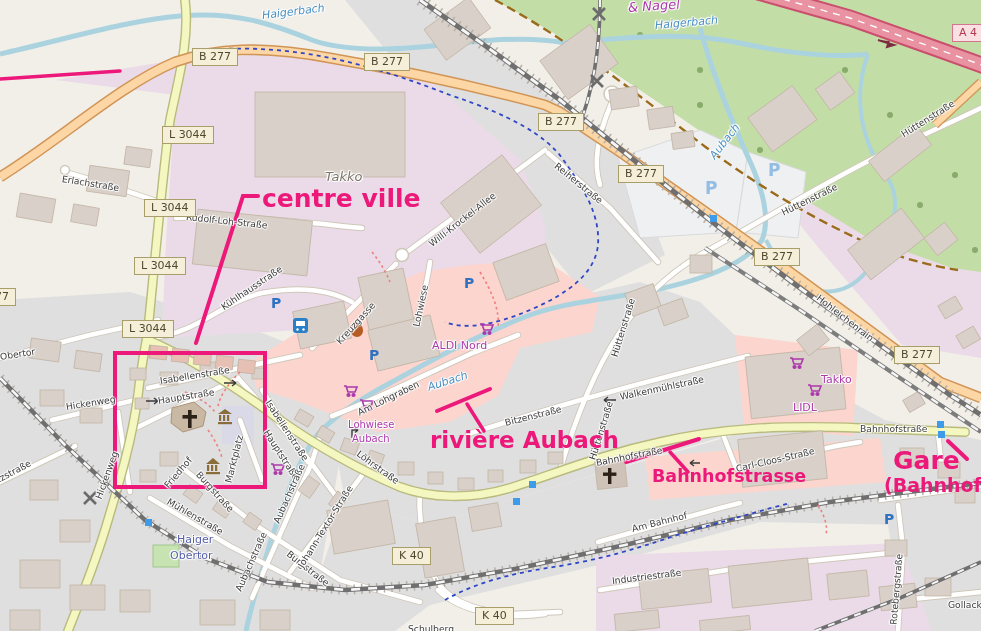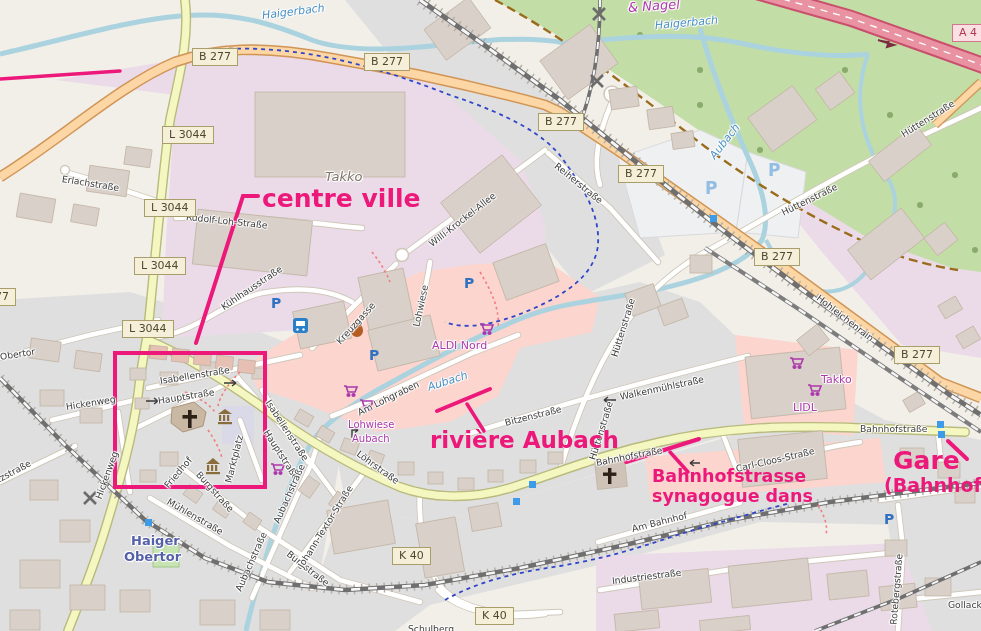--- a/index.html
+++ b/index.html
@@ -6,21 +6,21 @@
   #map{position:relative;width:981px;height:631px;overflow:hidden;background:#f2efe9;
        font-family:"DejaVu Sans",sans-serif;}
   #map svg{position:absolute;left:0;top:0;}
   .lb{position:absolute;white-space:nowrap;font-size:9.2px;color:#3d3d3d;
       transform-origin:0 50%;line-height:1;
       text-shadow:-1px 0 1px #fff,1px 0 1px #fff,0 -1px 1px #fff,0 1px 1px #fff,1px 1px 1px #fff,-1px -1px 1px #fff;}
   .water{color:#4a90c4;font-style:italic;font-size:11px;}
   .area{color:#7e7569;font-style:italic;font-size:13px;}
   .shop{color:#ac39ac;font-size:11px;}
   .shop-sm{color:#ac39ac;font-size:10px;}
-  .station{color:#5560a8;font-weight:bold;font-size:13px;}
+  .station{color:#5560a8;font-weight:normal;font-size:11px;margin-left:46px;}
   .badge{position:absolute;background:#f5efd9;border:1.5px solid #a79e6a;border-radius:0;
          color:#51492f;font-size:11px;padding:1px 6px;white-space:nowrap;line-height:1.25;}
   .badge-a4{background:#fadfe3;border-color:#d2768e;color:#b03a52;}
   .pk{position:absolute;color:#3072c0;font-weight:bold;font-size:14px;line-height:1;}
   .pk-light{color:#93bde2;font-size:17px;font-weight:bold;}
   .ann{position:absolute;color:#ec197b;font-weight:bold;line-height:1.05;white-space:nowrap;
        font-family:"DejaVu Sans",sans-serif;}
 </style>
 </head>
 <body>
@@ -468,17 +468,16 @@
 <div class="pk" style="left:271px;top:296px">P</div>
 <div class="pk" style="left:369px;top:348px">P</div>
 <div class="pk" style="left:464px;top:276px">P</div>
 <div class="pk" style="left:884px;top:512px">P</div>
 <div class="pk pk-light" style="left:705px;top:180px">P</div>
 <div class="pk pk-light" style="left:768px;top:162px">P</div>
 
 <div class="ann" style="left:262px;top:186px;font-size:25px">centre ville</div>
 <div class="ann" style="left:430px;top:428px;font-size:23px">rivière Aubach</div>
 <div class="ann" style="left:652px;top:467px;font-size:17.5px">Bahnhofstrasse</div>
-<div class="ann" style="left:652px;top:487px;font-size:17.5px">synagogue dans</div>
 <div class="ann" style="left:893px;top:448px;font-size:25px">Gare</div>
 <div class="ann" style="left:884px;top:476px;font-size:19px">(Bahnhof)</div>
 
 </div>
 
 </body></html>

